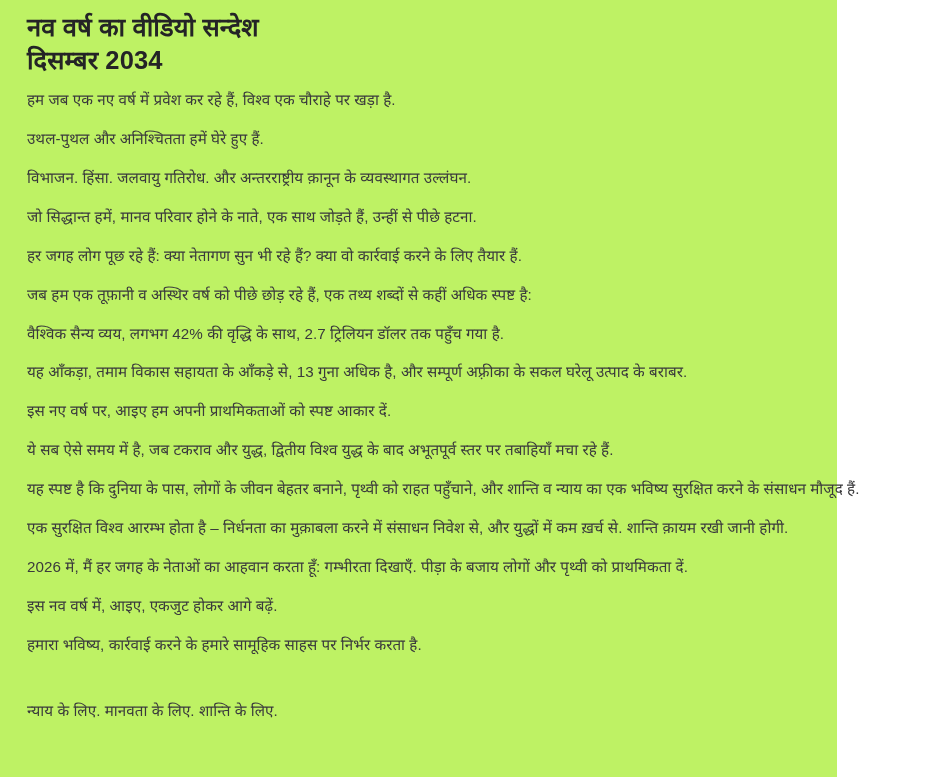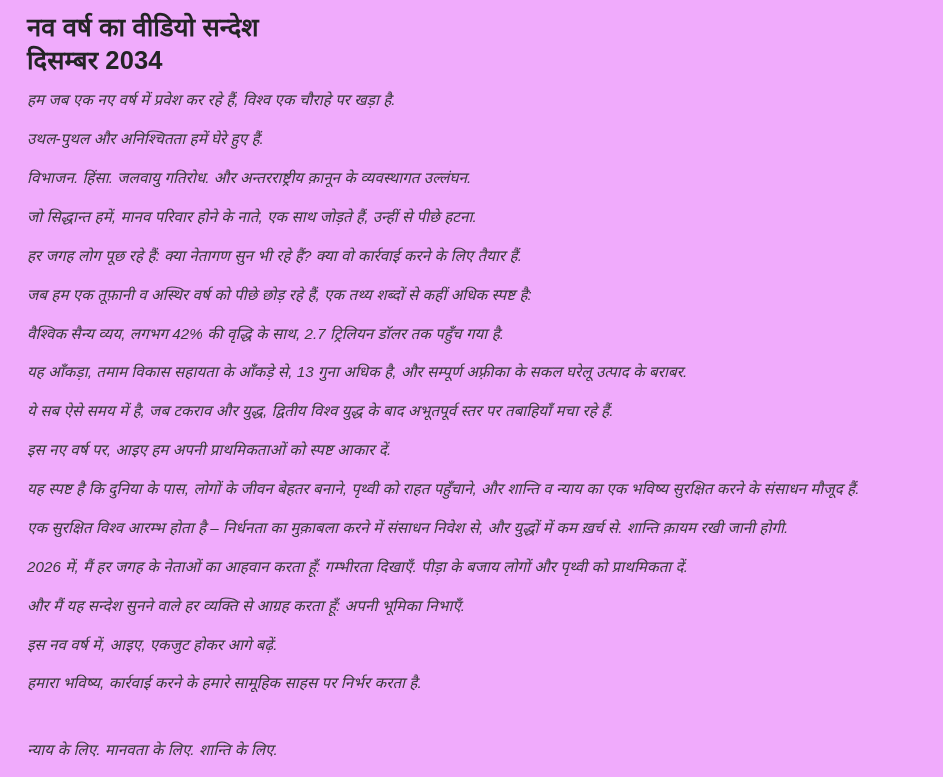--- a/index.html
+++ b/index.html
@@ -11,42 +11,41 @@
   body {
     width: 943px;
     height: 777px;
     overflow: hidden;
     font-family: "Liberation Sans", "DejaVu Sans", sans-serif;
     color: #3a3a3c;
     -webkit-font-smoothing: antialiased;
   }
   .page {
     box-sizing: border-box;
-    width: 943px;
+    width: 837px;
     height: 777px;
     padding: 11px 20px 0 27px;
-    background: #f0abfc;
+    background: #bef264;
   }
   .doc-heading {
     margin: 0 0 12px 0;
     padding: 0;
     font-size: 25.5px;
     line-height: 1.30;
     font-weight: bold;
     color: #242426;
     letter-spacing: 0.1px;
   }
   .doc-heading .hl {
     display: block;
     white-space: nowrap;
   }
   .body-copy {
     margin: 0;
     padding: 0;
-    font-style: italic;
   }
   .para {
     margin: 0 0 17.3px 0;
     padding: 0;
     font-size: 15.2px;
     line-height: 1.42;
     color: #3a3a3c;
     white-space: nowrap;
     letter-spacing: 0.05px;
   }
@@ -67,24 +66,23 @@
 
   <div class="body-copy">
     <p class="para">हम जब एक नए वर्ष में प्रवेश कर रहे हैं, विश्व एक चौराहे पर खड़ा है.</p>
     <p class="para">उथल-पुथल और अनिश्चितता हमें घेरे हुए हैं.</p>
     <p class="para">विभाजन. हिंसा. जलवायु गतिरोध. और अन्तरराष्ट्रीय क़ानून के व्यवस्थागत उल्लंघन.</p>
     <p class="para">जो सिद्धान्त हमें, मानव परिवार होने के नाते, एक साथ जोड़ते हैं, उन्हीं से पीछे हटना.</p>
     <p class="para">हर जगह लोग पूछ रहे हैं: क्या नेतागण सुन भी रहे हैं? क्या वो कार्रवाई करने के लिए तैयार हैं.</p>
     <p class="para">जब हम एक तूफ़ानी व अस्थिर वर्ष को पीछे छोड़ रहे हैं, एक तथ्य शब्दों से कहीं अधिक स्पष्ट है:</p>
     <p class="para">वैश्विक सैन्य व्यय, लगभग 42% की वृद्धि के साथ, 2.7 ट्रिलियन डॉलर तक पहुँच गया है.</p>
     <p class="para">यह आँकड़ा, तमाम विकास सहायता के आँकड़े से, 13 गुना अधिक है, और सम्पूर्ण अफ़्रीका के सकल घरेलू उत्पाद के बराबर.</p>
+    <p class="para">इस नए वर्ष पर, आइए हम अपनी प्राथमिकताओं को स्पष्ट आकार दें.</p>
     <p class="para">ये सब ऐसे समय में है, जब टकराव और युद्ध, द्वितीय विश्व युद्ध के बाद अभूतपूर्व स्तर पर तबाहियाँ मचा रहे हैं.</p>
-    <p class="para">इस नए वर्ष पर, आइए हम अपनी प्राथमिकताओं को स्पष्ट आकार दें.</p>
     <p class="para">यह स्पष्ट है कि दुनिया के पास, लोगों के जीवन बेहतर बनाने, पृथ्वी को राहत पहुँचाने, और शान्ति व न्याय का एक भविष्य सुरक्षित करने के संसाधन मौजूद हैं.</p>
     <p class="para">एक सुरक्षित विश्व आरम्भ होता है – निर्धनता का मुक़ाबला करने में संसाधन निवेश से, और युद्धों में कम ख़र्च से. शान्ति क़ायम रखी जानी होगी.</p>
     <p class="para">2026 में, मैं हर जगह के नेताओं का आहवान करता हूँ: गम्भीरता दिखाएँ. पीड़ा के बजाय लोगों और पृथ्वी को प्राथमिकता दें.</p>
-    <p class="para">और मैं यह सन्देश सुनने वाले हर व्यक्ति से आग्रह करता हूँ: अपनी भूमिका निभाएँ.</p>
     <p class="para">इस नव वर्ष में, आइए, एकजुट होकर आगे बढ़ें.</p>
     <p class="para">हमारा भविष्य, कार्रवाई करने के हमारे सामूहिक साहस पर निर्भर करता है.</p>
     <p class="para">न्याय के लिए. मानवता के लिए. शान्ति के लिए.</p>
   </div>
 
 </div>
 
 </body></html>

